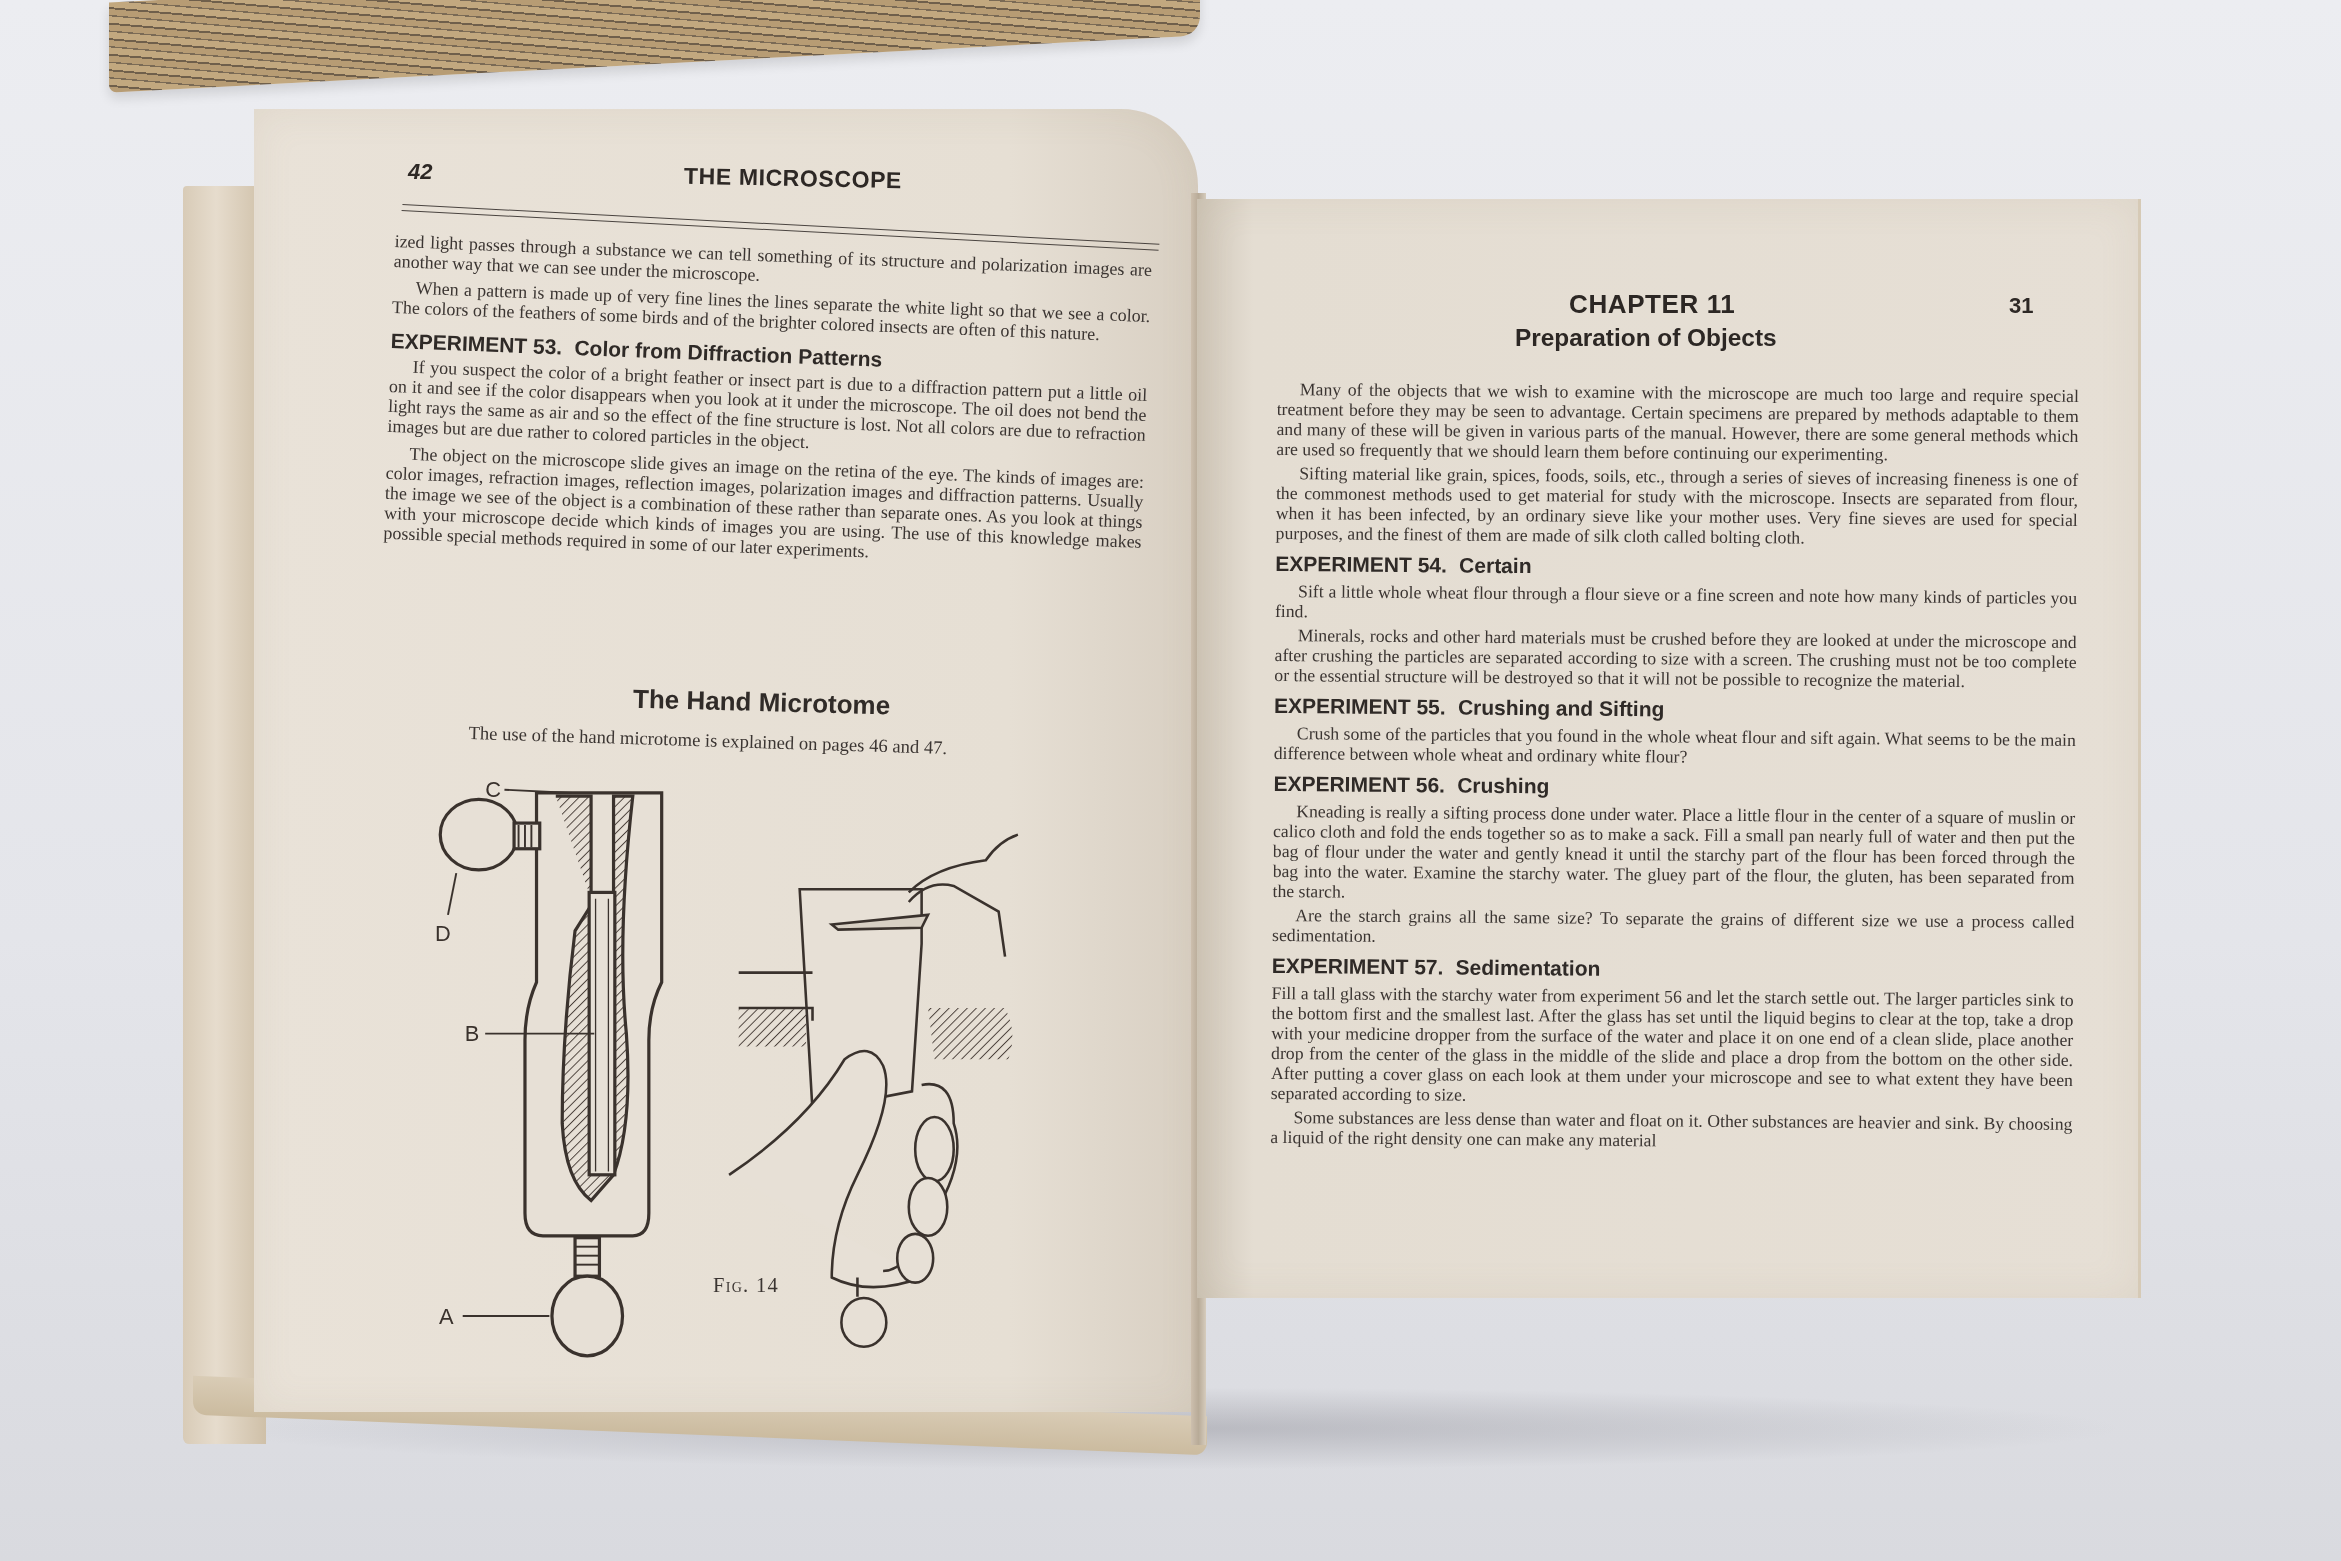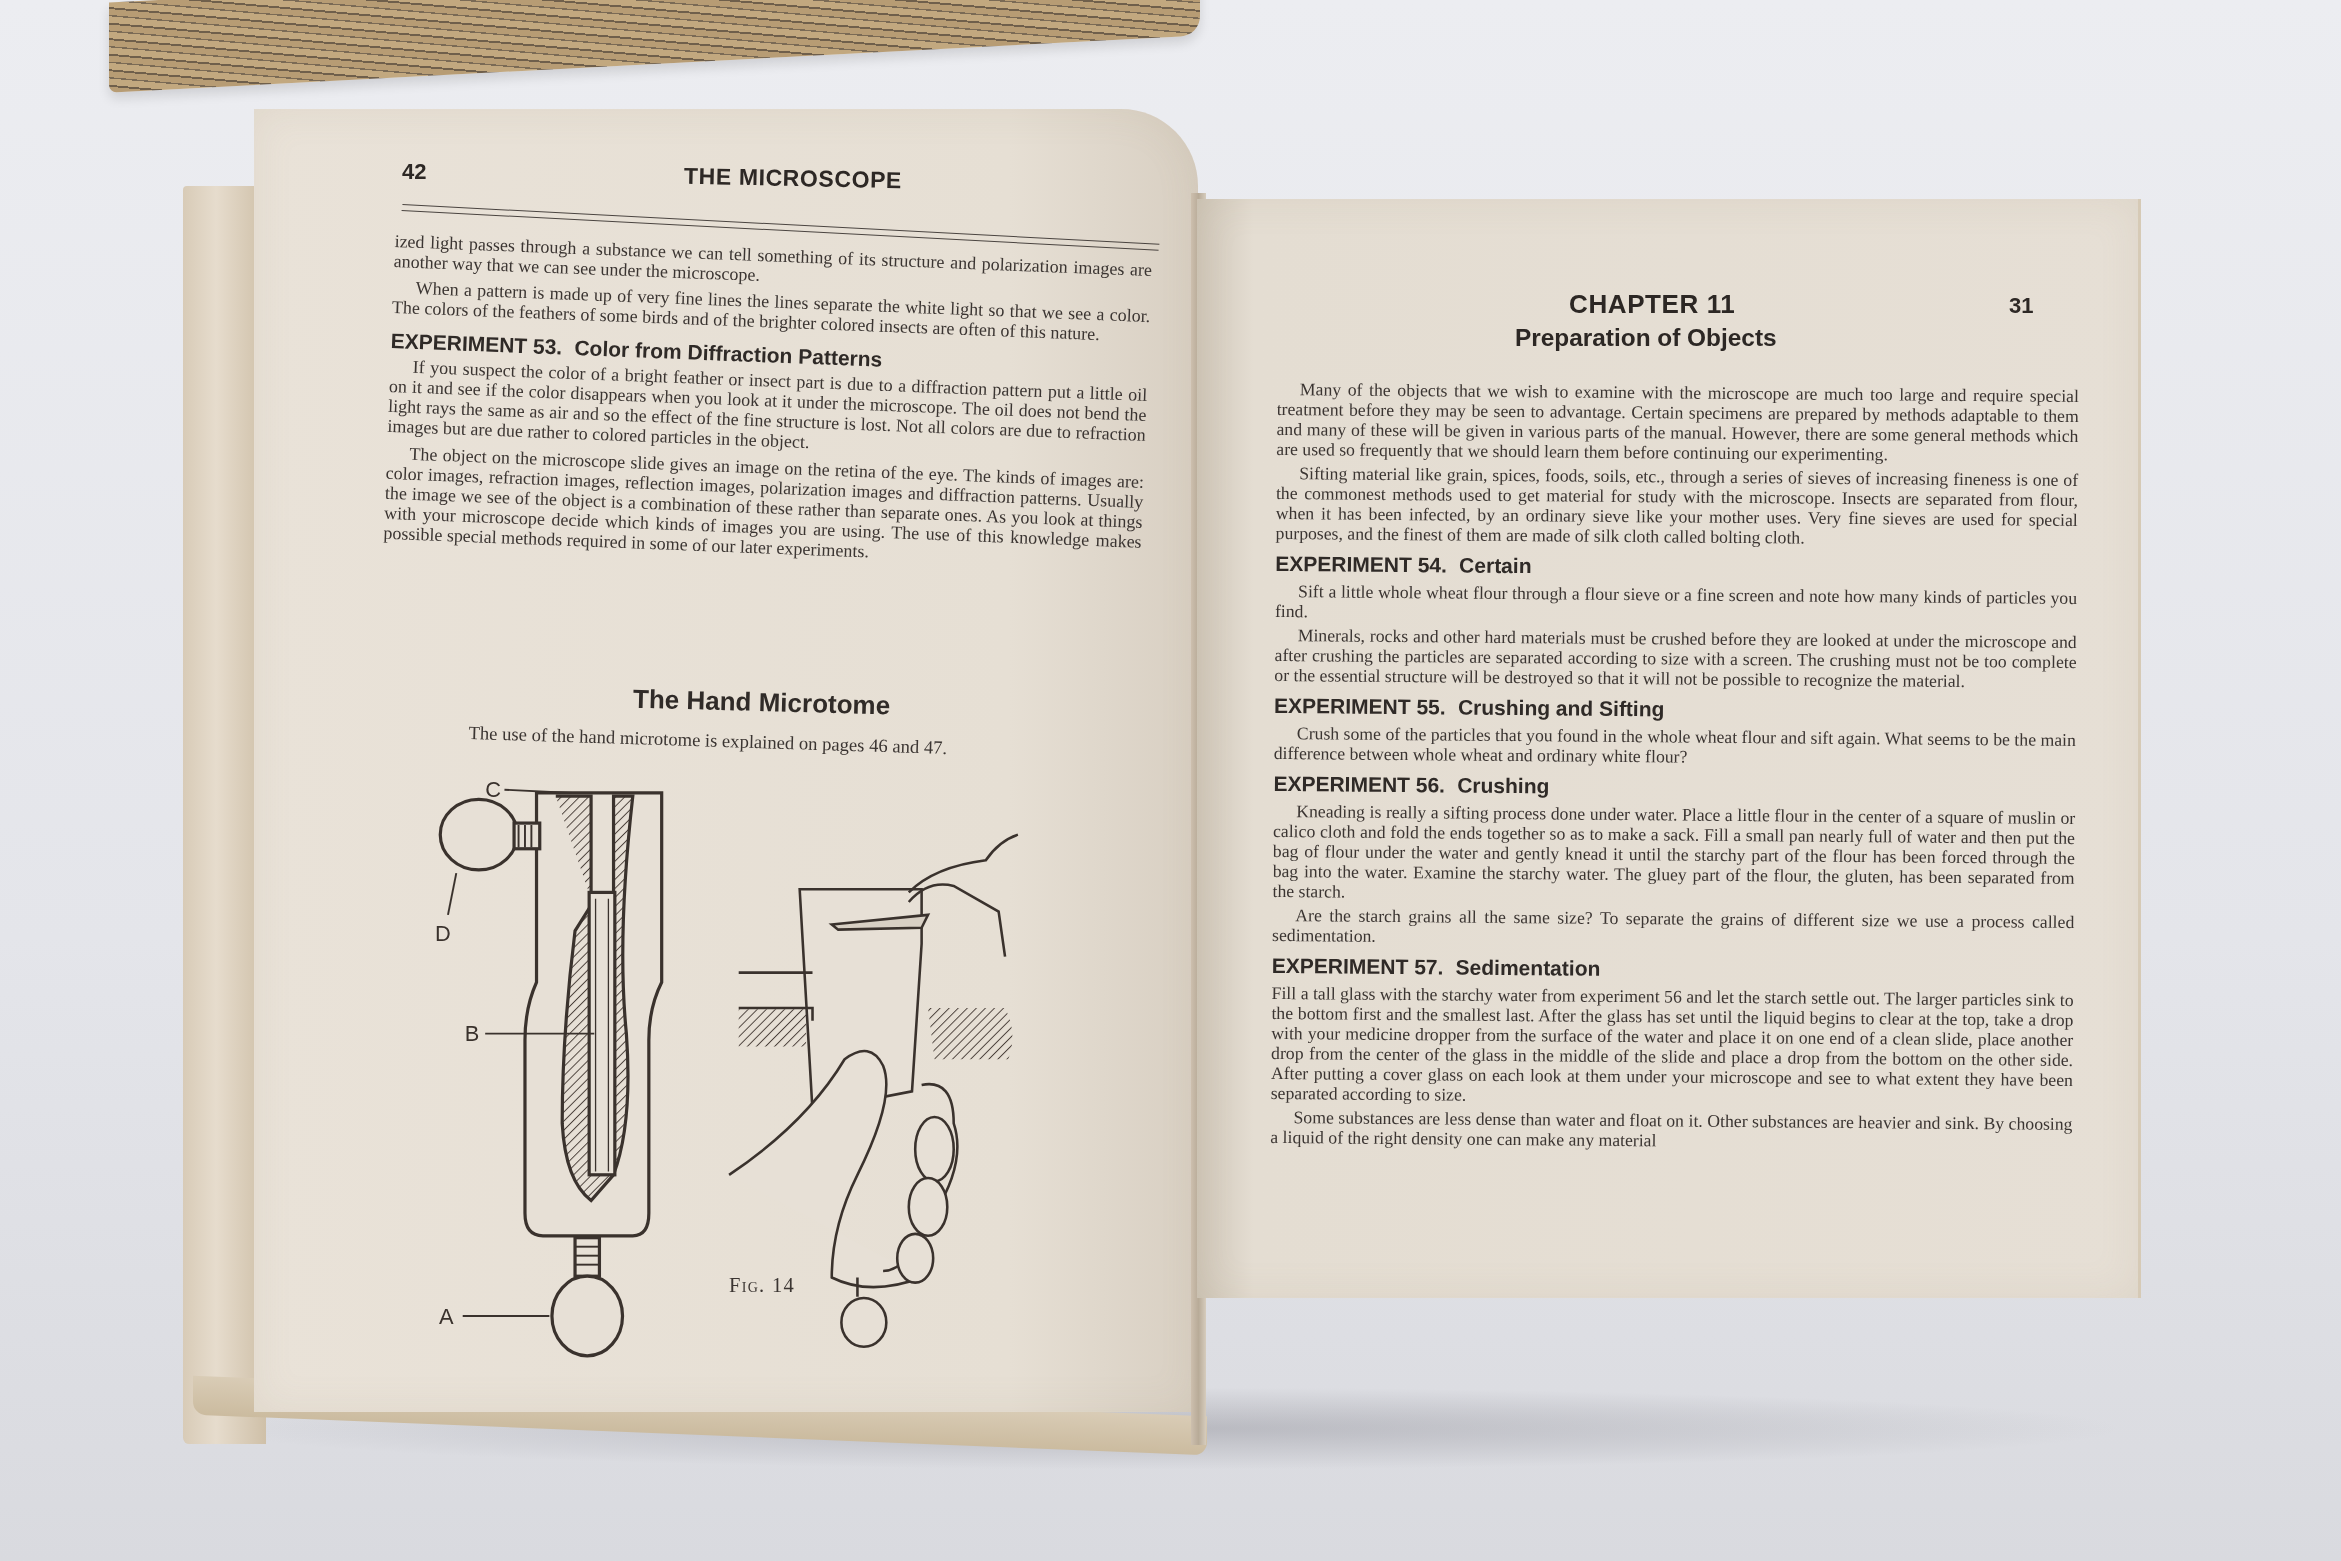--- a/index.html
+++ b/index.html
@@ -54,21 +54,21 @@
       position: absolute; left: 1191px; top: 193px; width: 15.4px; height: 1252px;
       background: linear-gradient(90deg, #cdbfae, #b8ab98 50%, #d6ccbd);
     }
 
     
     .lp-header { position: absolute; left: 148px; top: 50px; width: 758px; height: 51px; }
     .page-num {
       position: absolute; font-family: "Liberation Sans", "DejaVu Sans", sans-serif;
       font-weight: bold; font-size: 22px; color: #2d2825;
     }
-    .lp-header .page-num { left: 0; top: 0; }
+    .lp-header .page-num { left: 6px; top: 0; font-style: italic; }
     .running-title {
       position: absolute; left: 282px; top: 6.4px;
       font-family: "Liberation Sans", "DejaVu Sans", sans-serif;
       font-weight: bold; font-size: 23px; letter-spacing: 0.6px; color: #2d2825;
       transform: rotate(1.2deg);
     }
     .rule {
       position: absolute; left: 0; top: 45px; width: 758px; height: 5.1px;
       border-top: 1.9px solid #4a4440; border-bottom: 1.9px solid #4a4440;
       transform-origin: left center; transform: rotate(3deg) skewX(-5deg);
@@ -93,21 +93,20 @@
       font-weight: bold; font-size: 26px; color: #302b28; transform: rotate(1.5deg);
     }
     .microtome-caption {
       position: absolute; left: 215px; top: 613px; font-size: 18.6px;
       transform: rotate(1.8deg); transform-origin: left top;
     }
     .figure { position: absolute; left: 167px; top: 655px; width: 706px; height: 674px; }
     .fig-label {
       position: absolute; left: 292px; top: 510px; font-size: 20.5px; letter-spacing: 1.3px;
       font-variant: small-caps;
-      margin-left: 16px;
     }
 
     
     .rp-header { position: absolute; left: 0; top: 90px; width: 941px; }
     .chapter-num {
       position: absolute; left: 372px; top: 0;
       font-family: "Liberation Sans", "DejaVu Sans", sans-serif;
       font-weight: bold; font-size: 26px; letter-spacing: 0.6px; color: #2c2724;
     }
     .rp-header .page-num { left: 812px; top: 3.9px; }

